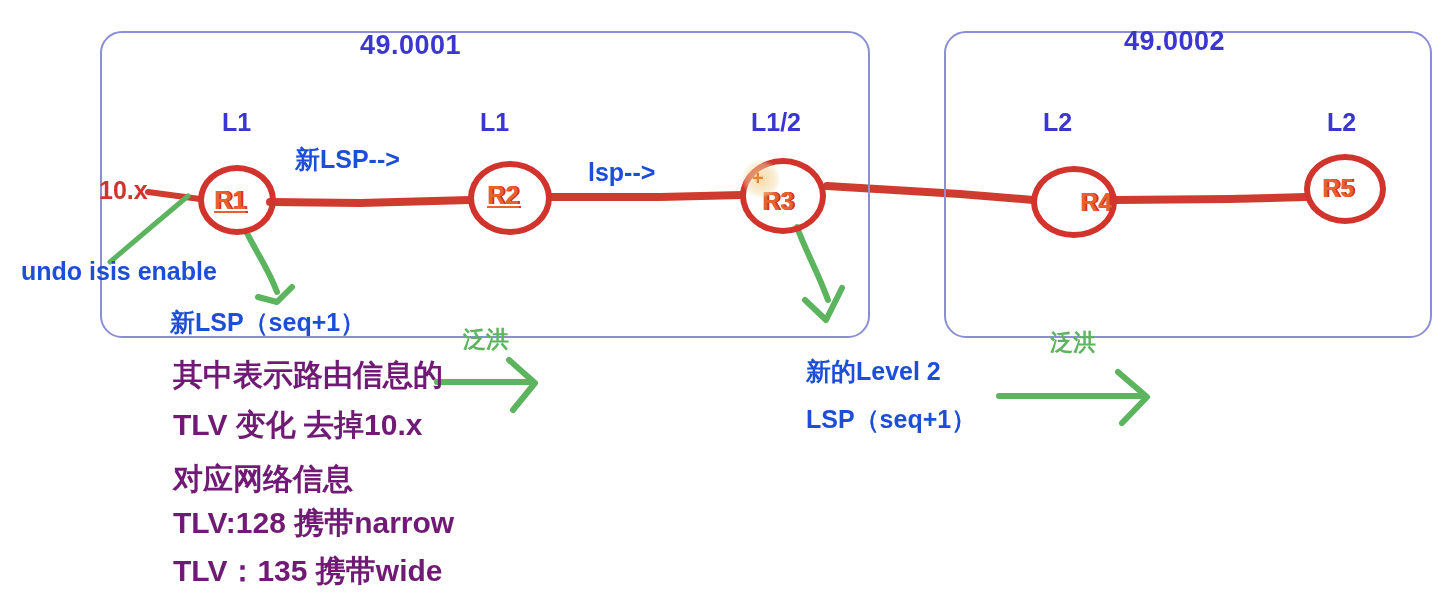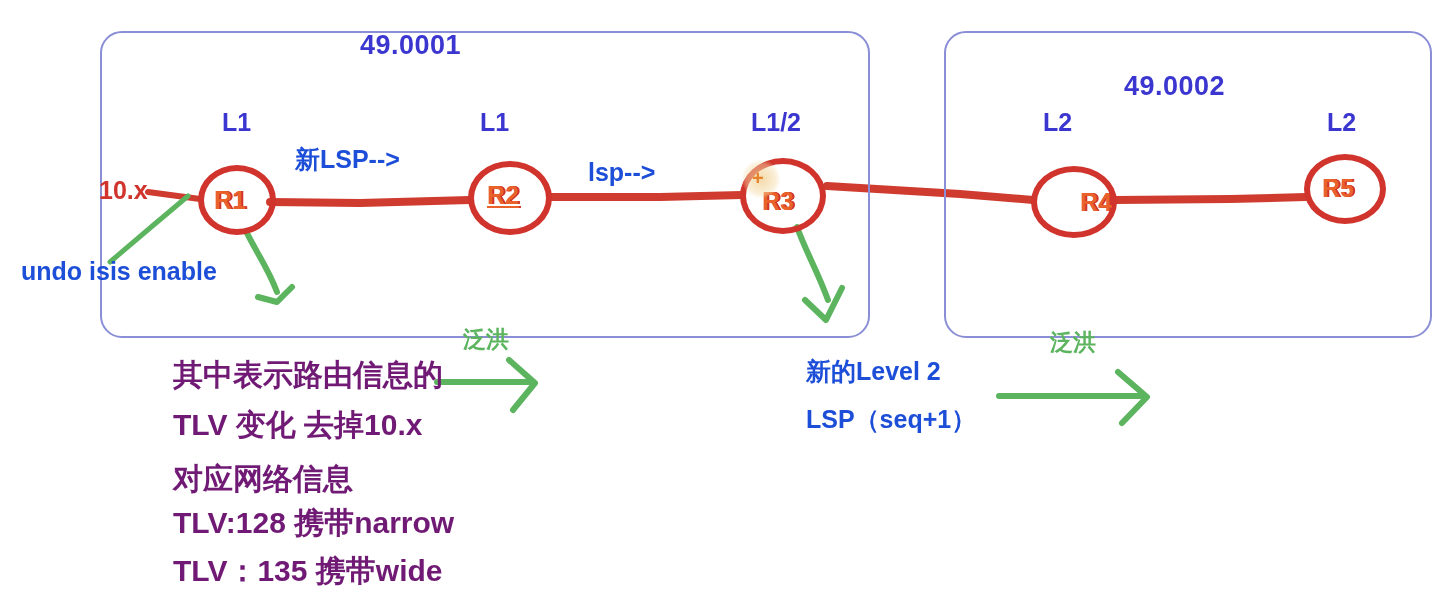--- a/index.html
+++ b/index.html
@@ -139,24 +139,24 @@
     <g>
       <path d="M 999,396 L 1141,396" fill="none" stroke="#5cb45f" stroke-width="6" stroke-linecap="round"></path>
       <path d="M 1118,372 L 1147,397 L 1122,423" fill="none" stroke="#5cb45f" stroke-width="6" stroke-linecap="round" stroke-linejoin="round"></path>
     </g>
   </svg>
 
   <div class="area-box" style="left:100px; top:31px; width:770px; height:307px;"></div>
   <div class="area-box" style="left:944px; top:31px; width:488px; height:307px;"></div>
 
   <div class="txt area-title" style="left:360px; top:32px;">49.0001</div>
-  <div class="txt area-title" style="left:1124px; top:28px;margin-top:45px;">49.0002</div>
+  <div class="txt area-title" style="left:1124px; top:28px;">49.0002</div>
 
   <div class="node" style="left:198px; top:165px; width:78px; height:70px;"></div>
-  <div class="txt node-label" style="left:214px; top:188px;">R1</div>
+  <div class="txt node-label" style="left:214px; top:188px;text-decoration:underline;">R1</div>
   <div class="txt level-label" style="left:222px; top:110px;">L1</div>
 
   <div class="node" style="left:468px; top:161px; width:84px; height:74px;"></div>
   <div class="txt node-label" style="left:487px; top:183px;text-decoration:underline;">R2</div>
   <div class="txt level-label" style="left:480px; top:110px;">L1</div>
 
   <div class="node" style="left:740px; top:158px; width:86px; height:76px;"></div>
   <div class="txt node-label" style="left:762px; top:189px;">R3</div>
   <div class="txt level-label" style="left:751px; top:110px;">L1/2</div>
 
@@ -172,20 +172,21 @@
   <div class="cursor-plus" style="left:752px; top:168px;">+</div>
 
   <div class="txt ip-label" style="left:99px; top:178px;">10.x</div>
 
   <div class="txt green" style="left:295px; top:147px;">新LSP--&gt;</div>
 
   <div class="txt green" style="left:588px; top:160px;">lsp--&gt;</div>
 
   <div class="txt green" style="left:21px; top:259px;">undo isis enable</div>
 
+  <div class="txt green" style="left:170px; top:310px;">新LSP（seq+1）</div>
 
   <div class="txt green-small" style="left:463px; top:328px;">泛洪</div>
 
   <div class="txt green-small" style="left:1050px; top:331px;">泛洪</div>
 
   <div class="txt green" style="left:806px; top:359px;">新的Level 2</div>
   <div class="txt green" style="left:806px; top:407px;">LSP（seq+1）</div>
 
   <div style="position:absolute; left:173px; top:360px;">
     <div class="txt green-note" style="left:0; top:0;">其中表示路由信息的</div>

